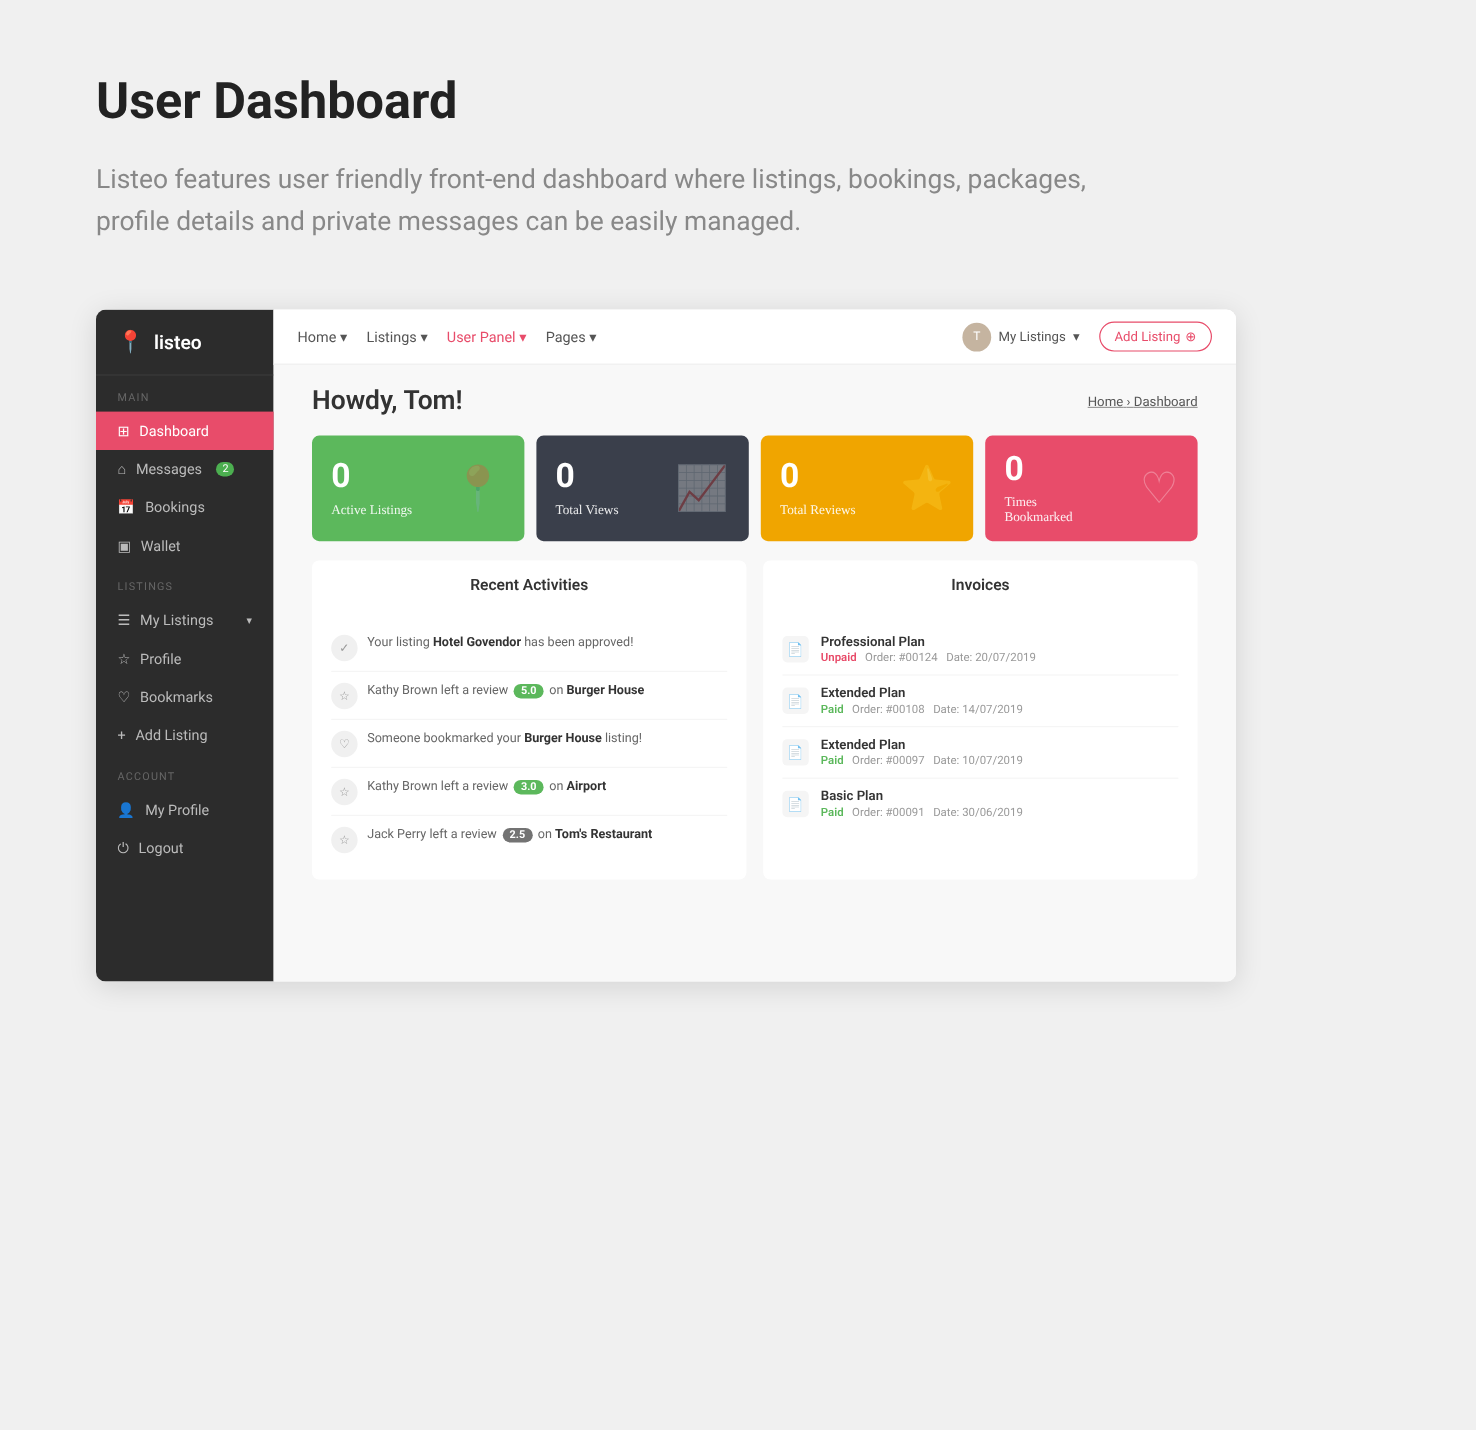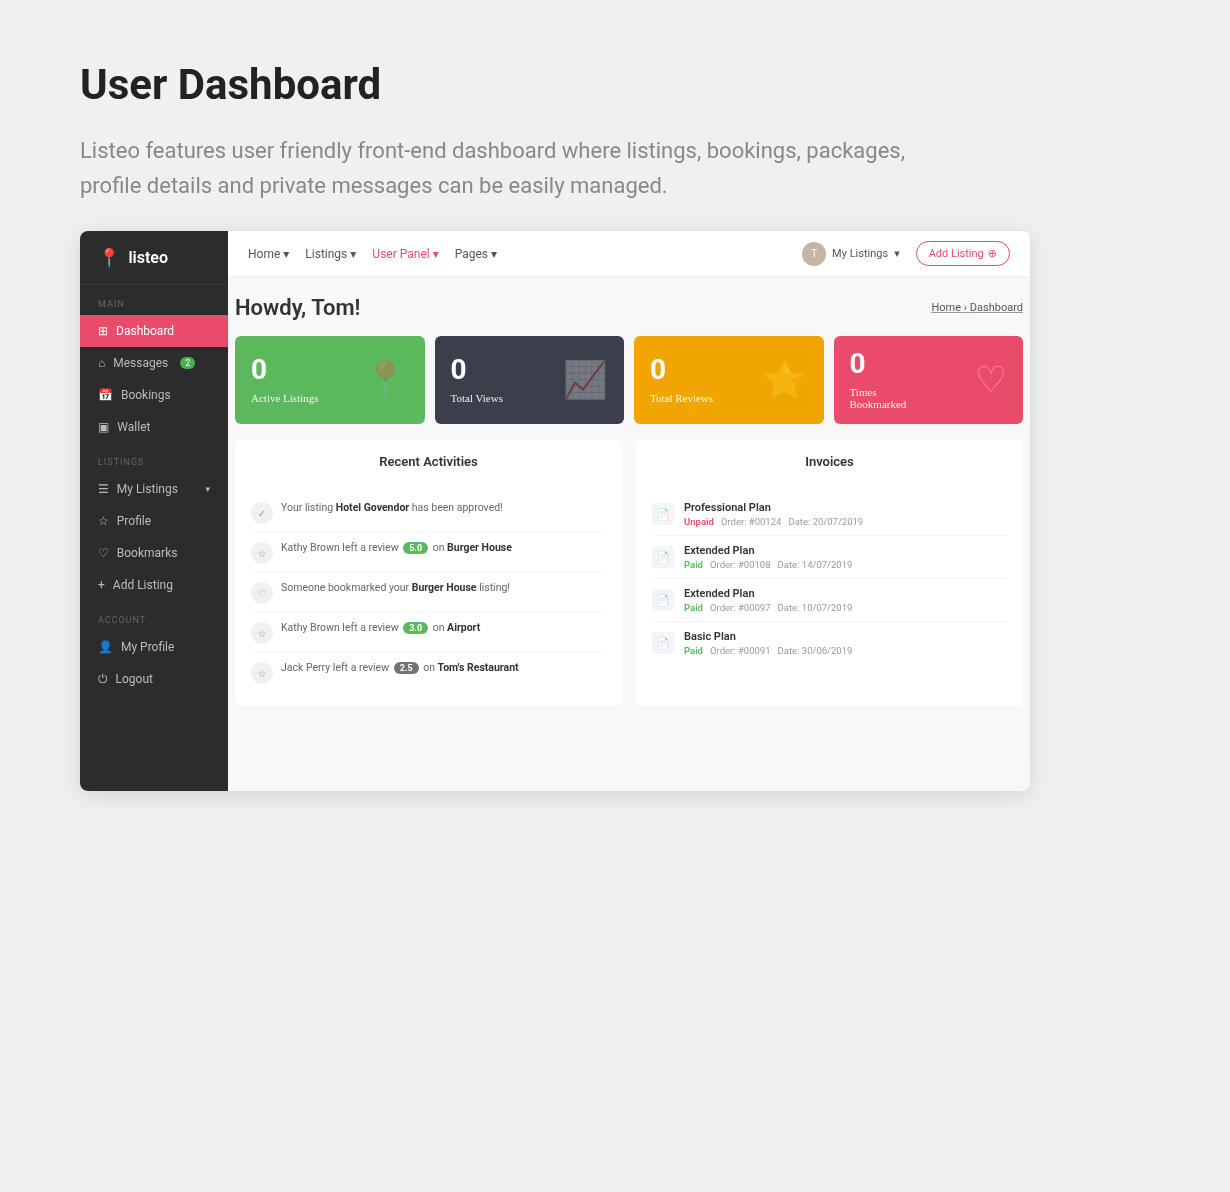--- a/index.html
+++ b/index.html
@@ -15,21 +15,21 @@
       font-weight: 700;
       color: #222;
       margin-bottom: 24px;
     }
 
     .page-desc {
       font-size: 22px;
       color: #888;
       line-height: 1.6;
       max-width: 860px;
-      margin-bottom: 28px;
+      margin-bottom: 55px;
     }
 
     
     .dashboard-mockup {
       background: #fff;
       border-radius: 8px;
       box-shadow: 0 4px 24px rgba(0,0,0,0.12);
       display: flex;
       overflow: hidden;
       max-width: 950px;
@@ -162,21 +162,21 @@
       padding: 5px 12px;
       font-size: 11px;
       cursor: pointer;
       display: flex;
       align-items: center;
       gap: 4px;
     }
 
     
     .dashboard-area {
-      padding: 18px 7px;
+      padding: 18px 32px;
       flex: 1;
     }
 
     .dash-header {
       display: flex;
       justify-content: space-between;
       align-items: center;
       margin-bottom: 16px;
     }
 

